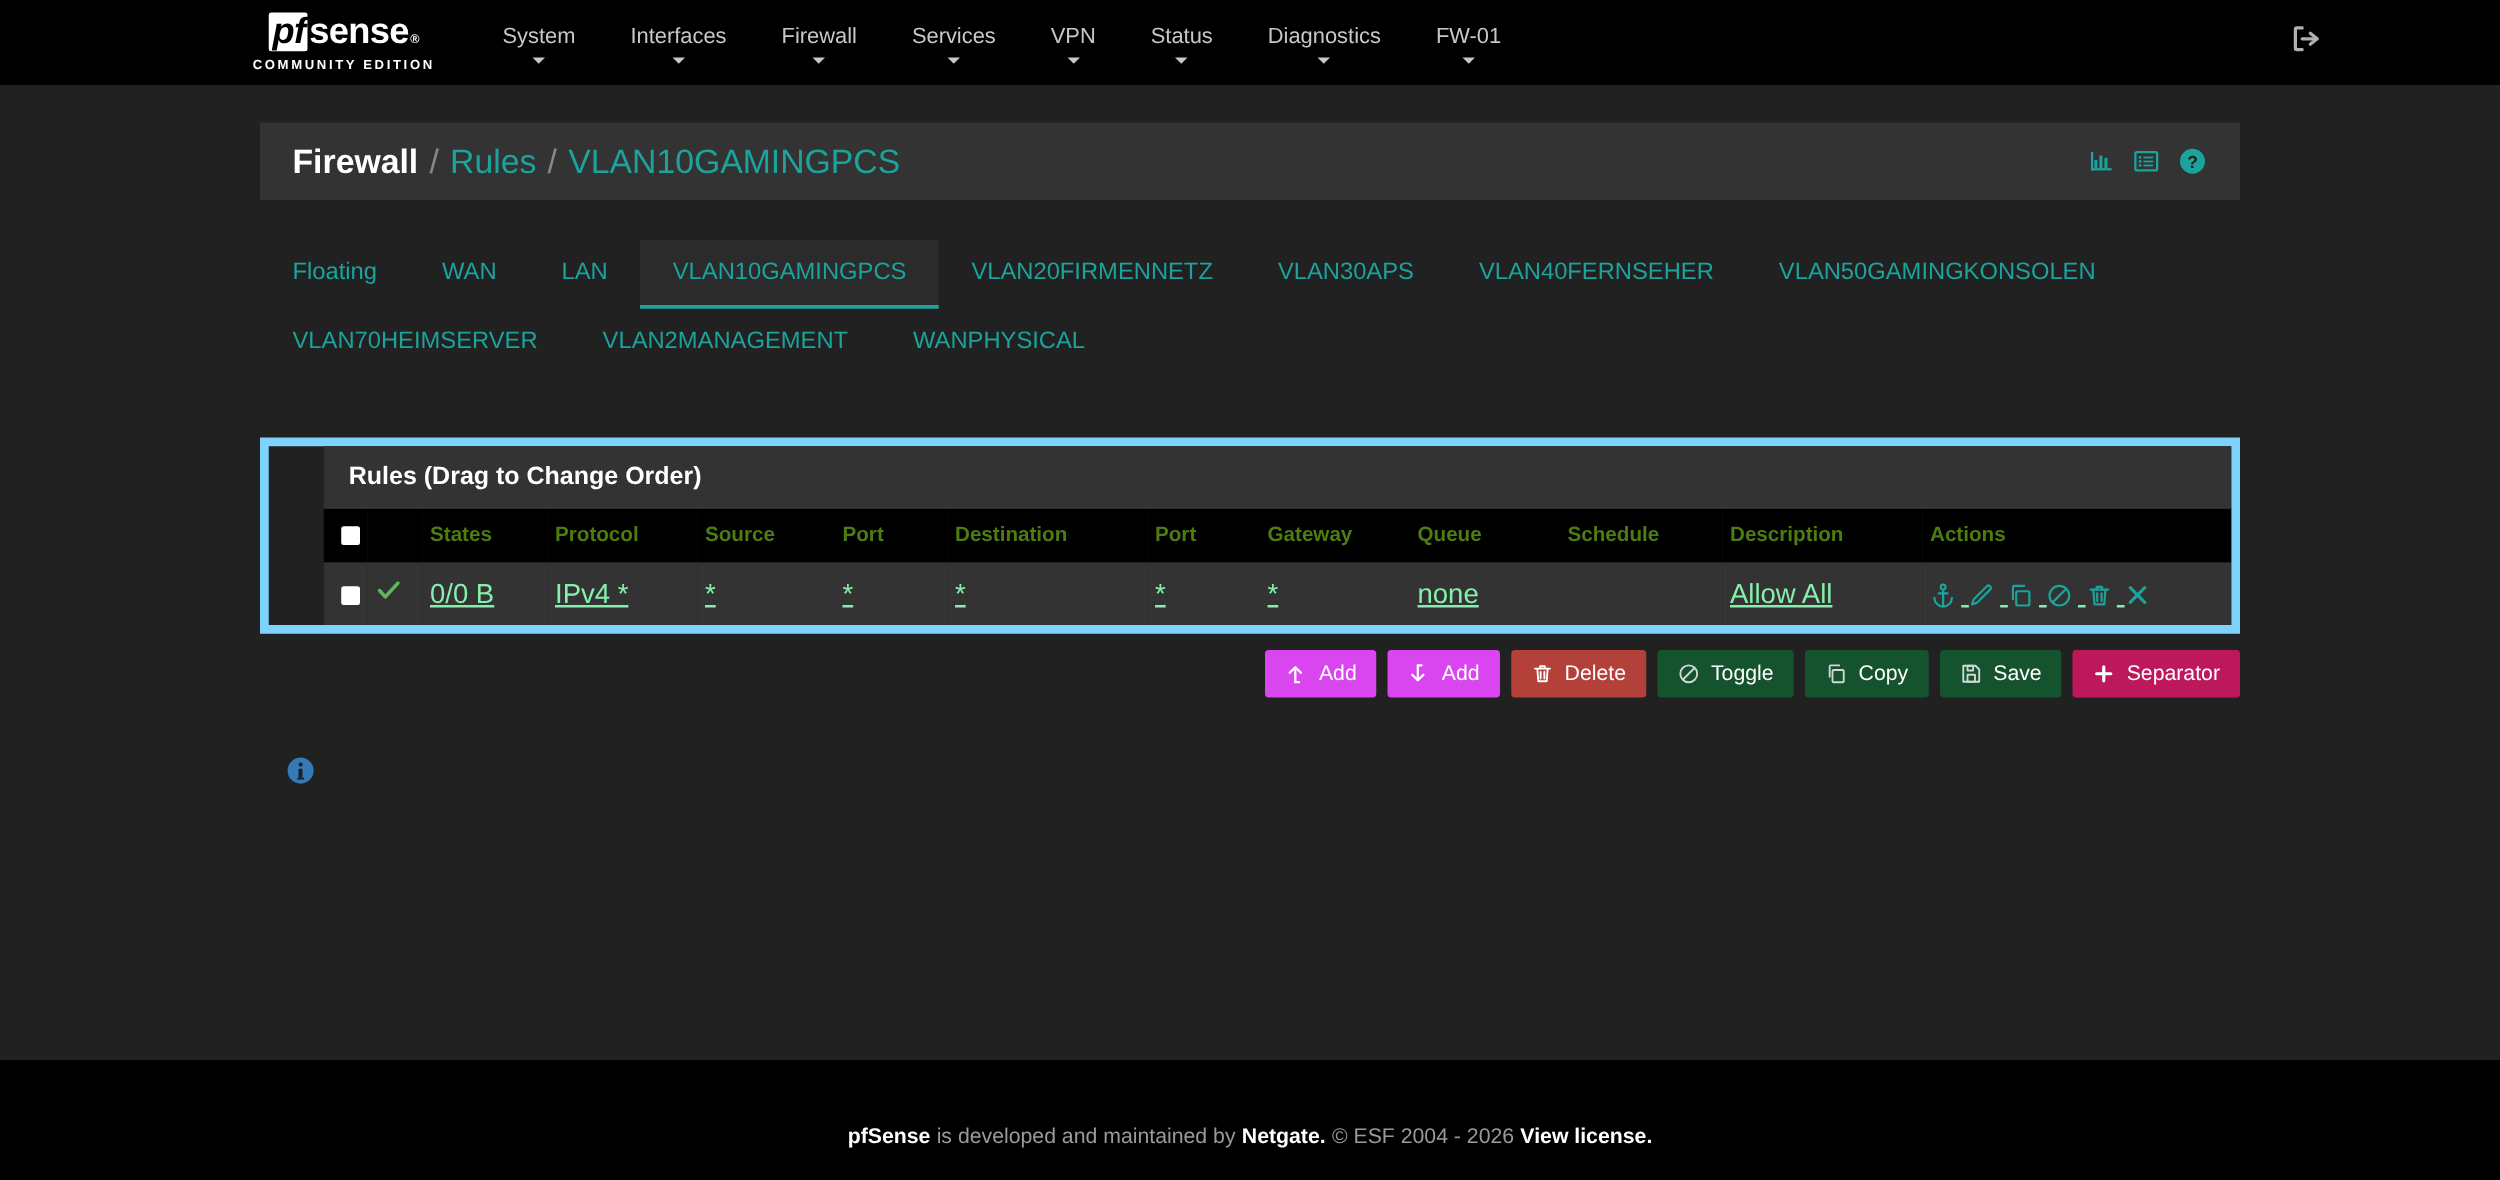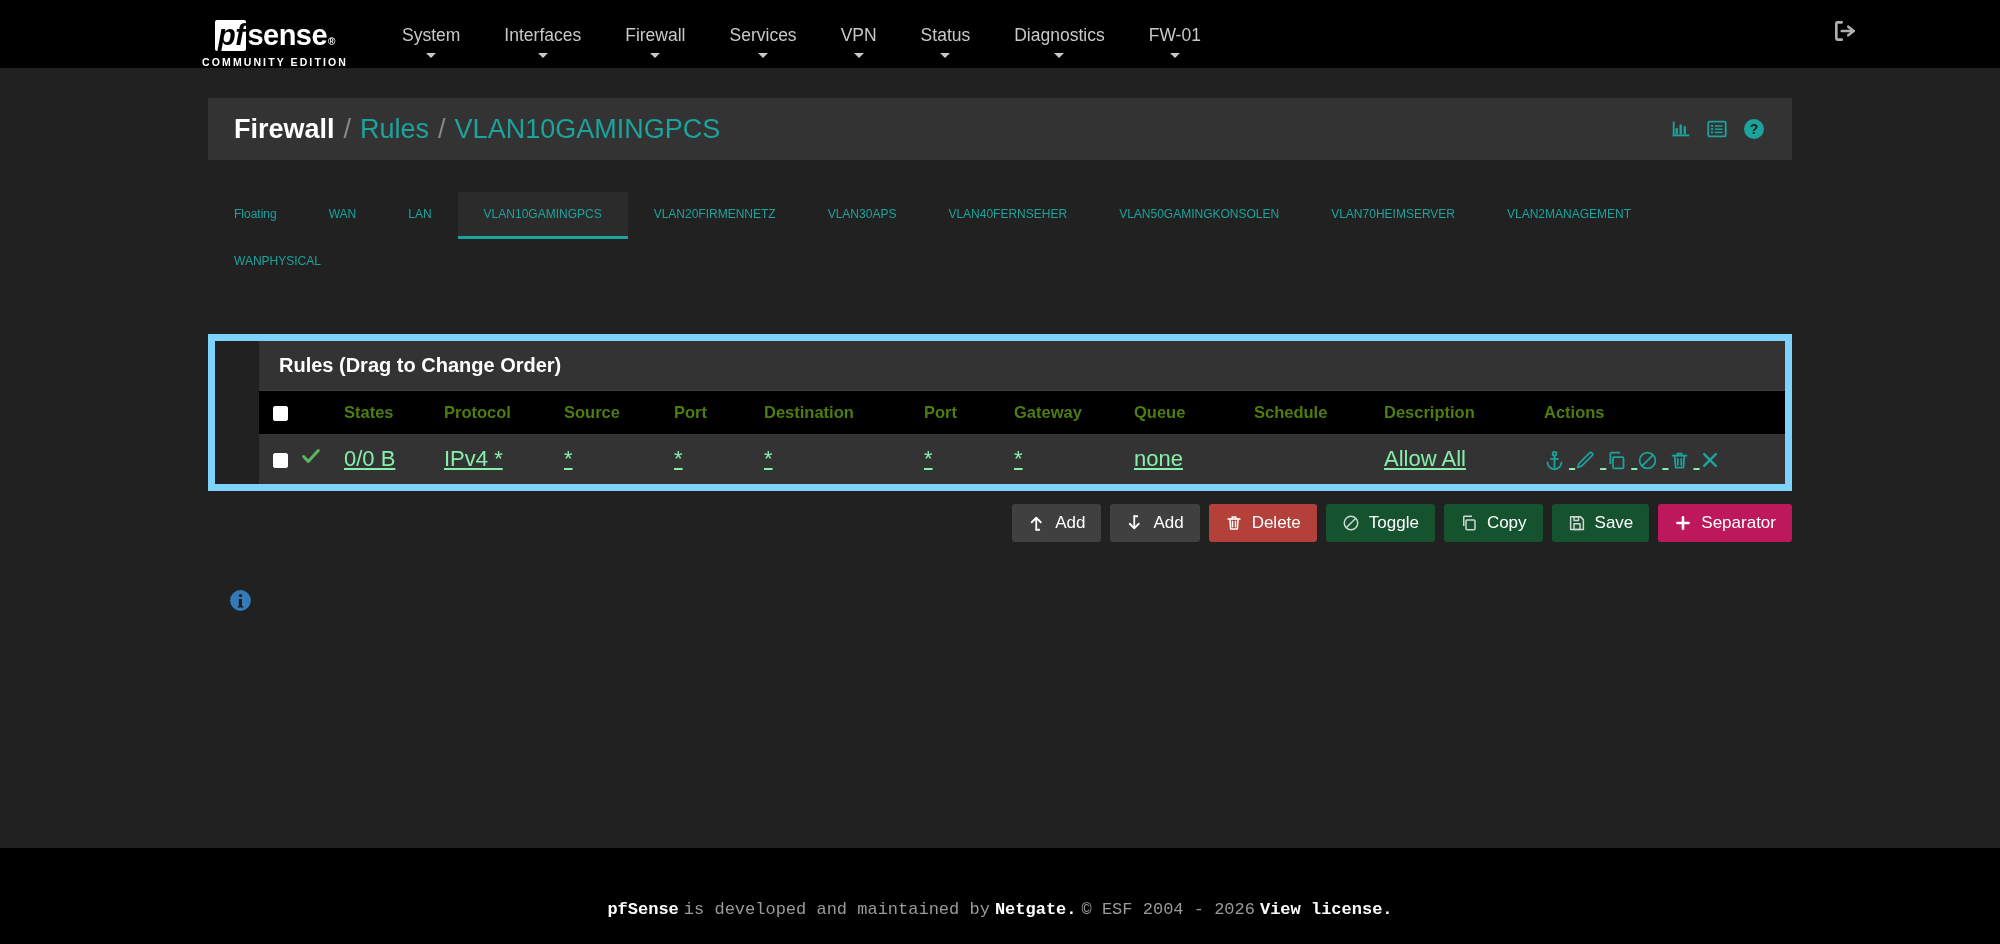--- a/index.html
+++ b/index.html
@@ -9,21 +9,21 @@
     font-family: "Liberation Sans", sans-serif;
     overflow: hidden;
   }
   body { position: relative; }
 
   
   .navbar {
     height: 68px;
     background: #000;
     display: flex;
-    align-items: flex-end;
+    align-items: center;
     position: relative;
   }
   .brand {
     margin-left: 195px;
     width: 160px;
     display: flex;
     flex-direction: column;
     align-items: center;
     justify-content: center;
     text-decoration: none;
@@ -104,21 +104,21 @@
 
   
   .tabs {
     margin-top: 32px;
     display: flex;
     flex-wrap: wrap;
     border-bottom: 0;
   }
   .tab {
     color: #1ba39c;
-    font-size: 12px;
+    font-size: 19px;
     padding: 15px 26px;
     cursor: pointer;
     white-space: nowrap;
     border-bottom: 3px solid transparent;
   }
   .tab.active {
     background: #2b2b2b;
     border-bottom: 3px solid #1ba39c;
   }
 
@@ -179,41 +179,40 @@
     gap: 9px;
     padding: 9px 16px;
     font-size: 17px;
     color: #fff;
     border: none;
     border-radius: 3px;
     cursor: pointer;
     font-family: "Liberation Sans", sans-serif;
     line-height: 1.2;
   }
-  .btn-success { background: #404040; }
+  .btn-success { background: #d946ef; }
   .btn-danger  { background: #b4403a; }
   .btn-default { background: #14532d; }
   .btn-warning { background: #be185d; }
   .btn svg { display: block; }
 
   
   .info-row { margin-top: 46px; padding-left: 20px; }
 
   
   .footer {
     position: absolute;
     bottom: 0; left: 0; right: 0;
     height: 70px;
     background: #000;
     display: flex;
     align-items: center;
     justify-content: center;
     font-size: 17px;
     color: #9a9a9a;
-    font-family: Liberation Mono, monospace;
   }
   .footer b { color: #fff; font-weight: bold; }
   .footer a { color: #fff; text-decoration: none; font-weight: bold; }
   .footer span { margin-right: 5px; }
 </style>
 </head>
 <body>
 
 <div class="navbar">
   <a class="brand">

